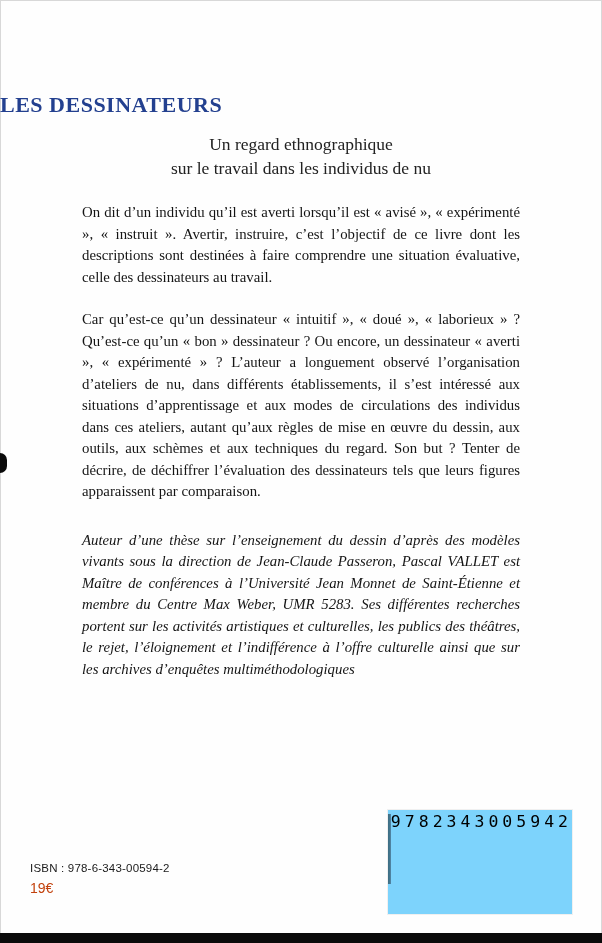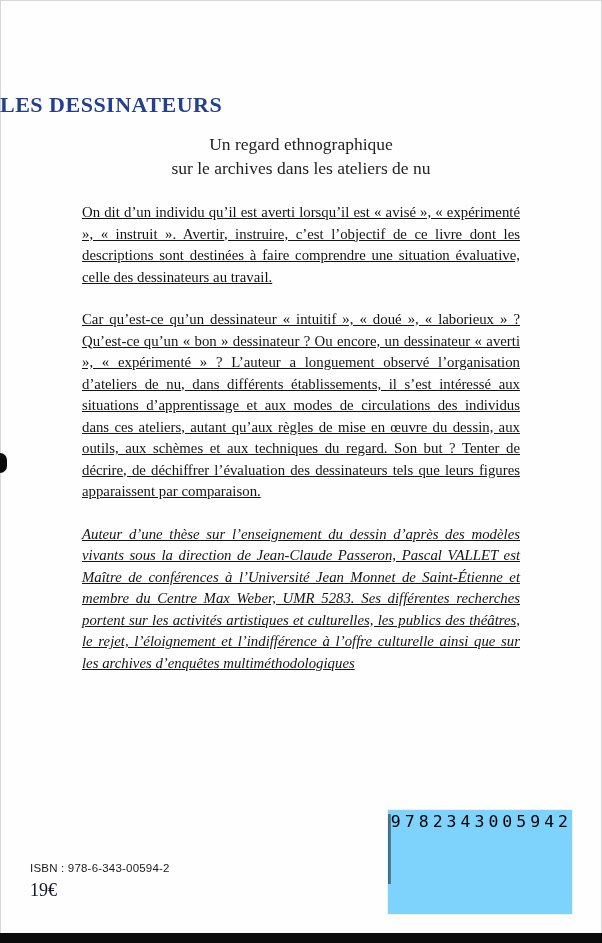--- a/index.html
+++ b/index.html
@@ -45,43 +45,42 @@
     left: 82px;
     width: 438px;
     top: 202px;
     font-size: 14.8px;
     line-height: 21.5px;
     text-align: justify;
     color: #141414;
   }
   .body-text p {
     margin: 0 0 21px 0;
-    text-decoration: underline;
   }
   .body-text p.bio {
     font-style: italic;
-    margin-top: 21px;
+    margin-top: 27px;
     line-height: 21.5px;
   }
   .isbn-block {
     position: absolute;
     left: 30px;
     top: 862px;
   }
   .isbn {
     font-size: 11.5px;
     letter-spacing: 0.2px;
     color: #1a1a1a;
     font-family: "Liberation Sans", sans-serif;
   }
   .price {
     margin-top: 6px;
-    font-size: 18px;
-    color: #0f172a;
-    font-family: Liberation Serif, serif;
+    font-size: 14px;
+    color: #c2410c;
+    font-family: Liberation Sans, sans-serif;
   }
   .barcode-box {
     position: absolute;
     right: 30px;
     top: 810px;
     width: 184px;
     height: 104px;
     background: #7dd3fc;
     box-shadow: 0 0 0 1px #f0f0f0;
     display: flex;
@@ -120,21 +119,21 @@
 </style>
 </head>
 <body>
 
 <div class="page">
 
   <h1 class="title">LES DESSINATEURS</h1>
 
   <div class="subtitle">
     <div>Un regard ethnographique</div>
-    <div>sur le archives dans les ateliers de nu</div>
+    <div>sur le travail dans les individus de nu</div>
   </div>
 
   <div class="body-text">
     <p>On dit d’un individu qu’il est averti lorsqu’il est « avisé », « expérimenté », « instruit ». Avertir, instruire, c’est l’objectif de ce livre dont les descriptions sont destinées à faire comprendre une situation évaluative, celle des dessinateurs au travail.</p>
     <p>Car qu’est-ce qu’un dessinateur « intuitif », « doué », « laborieux » ? Qu’est-ce qu’un « bon » dessinateur ? Ou encore, un dessinateur « averti », « expérimenté » ? L’auteur a longuement observé l’organisation d’ateliers de nu, dans différents établissements, il s’est intéressé aux situations d’apprentissage et aux modes de circulations des individus dans ces ateliers, autant qu’aux règles de mise en œuvre du dessin, aux outils, aux schèmes et aux techniques du regard. Son but ? Tenter de décrire, de déchiffrer l’évaluation des dessinateurs tels que leurs figures apparaissent par comparaison.</p>
     <p class="bio">Auteur d’une thèse sur l’enseignement du dessin d’après des modèles vivants sous la direction de Jean-Claude Passeron, Pascal VALLET est Maître de conférences à l’Université Jean Monnet de Saint-Étienne et membre du Centre Max Weber, UMR 5283. Ses différentes recherches portent sur les activités artistiques et culturelles, les publics des théâtres, le rejet, l’éloignement et l’indifférence à l’offre culturelle ainsi que sur les archives d’enquêtes multiméthodologiques</p>
   </div>
 
   <div class="isbn-block">
     <div class="isbn">ISBN : 978-6-343-00594-2</div>

